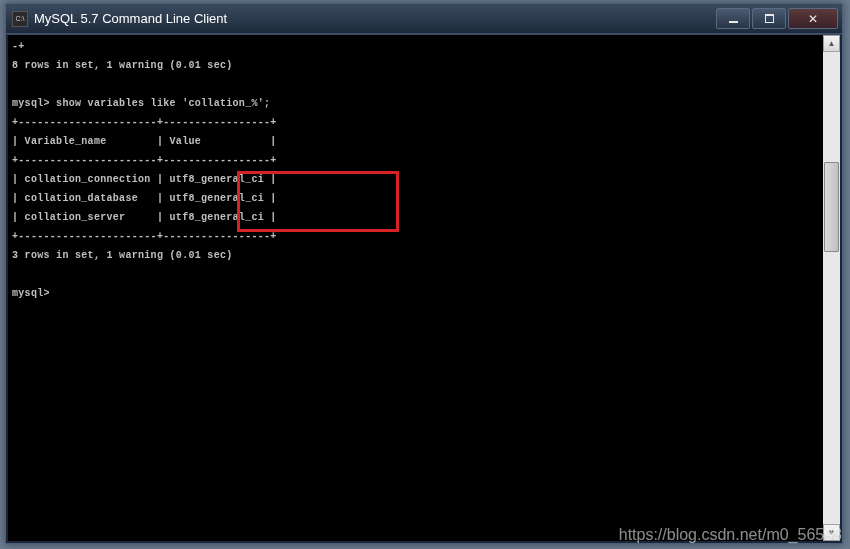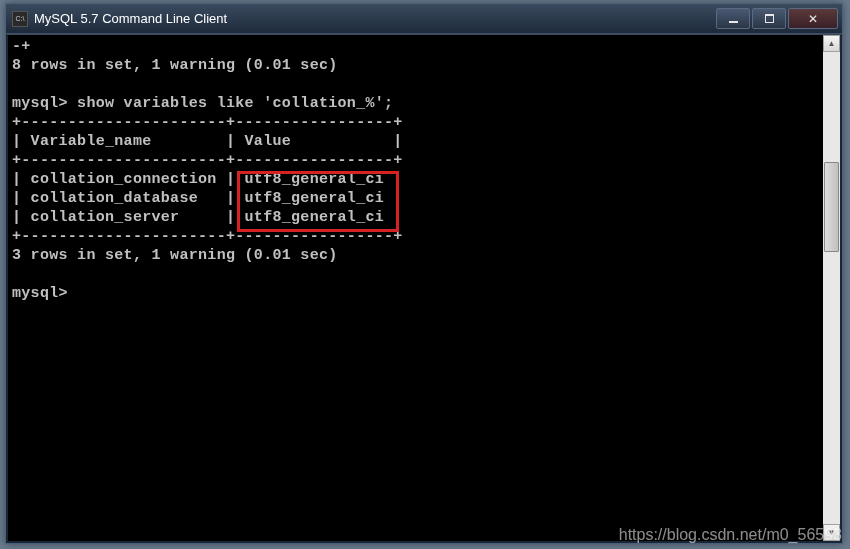--- a/index.html
+++ b/index.html
@@ -66,21 +66,21 @@
       height: calc(100% - 30px);
       border: 2px solid #1a2636;
       border-top: 1px solid #3a4a5d;
     }
     .terminal {
       width: calc(100% - 17px);
       height: 100%;
       background: #000;
       color: #c0c0c0;
       font-family: 'Courier New', 'Lucida Console', monospace;
-      font-size: 15px;
+      font-size: 10px;
       font-weight: bold;
       line-height: 19px;
       padding: 2px 4px;
       white-space: pre;
       overflow: hidden;
       letter-spacing: 0.3px;
     }
     .scrollbar {
       position: absolute; right: 0; top: 0;
       width: 17px; height: 100%;

